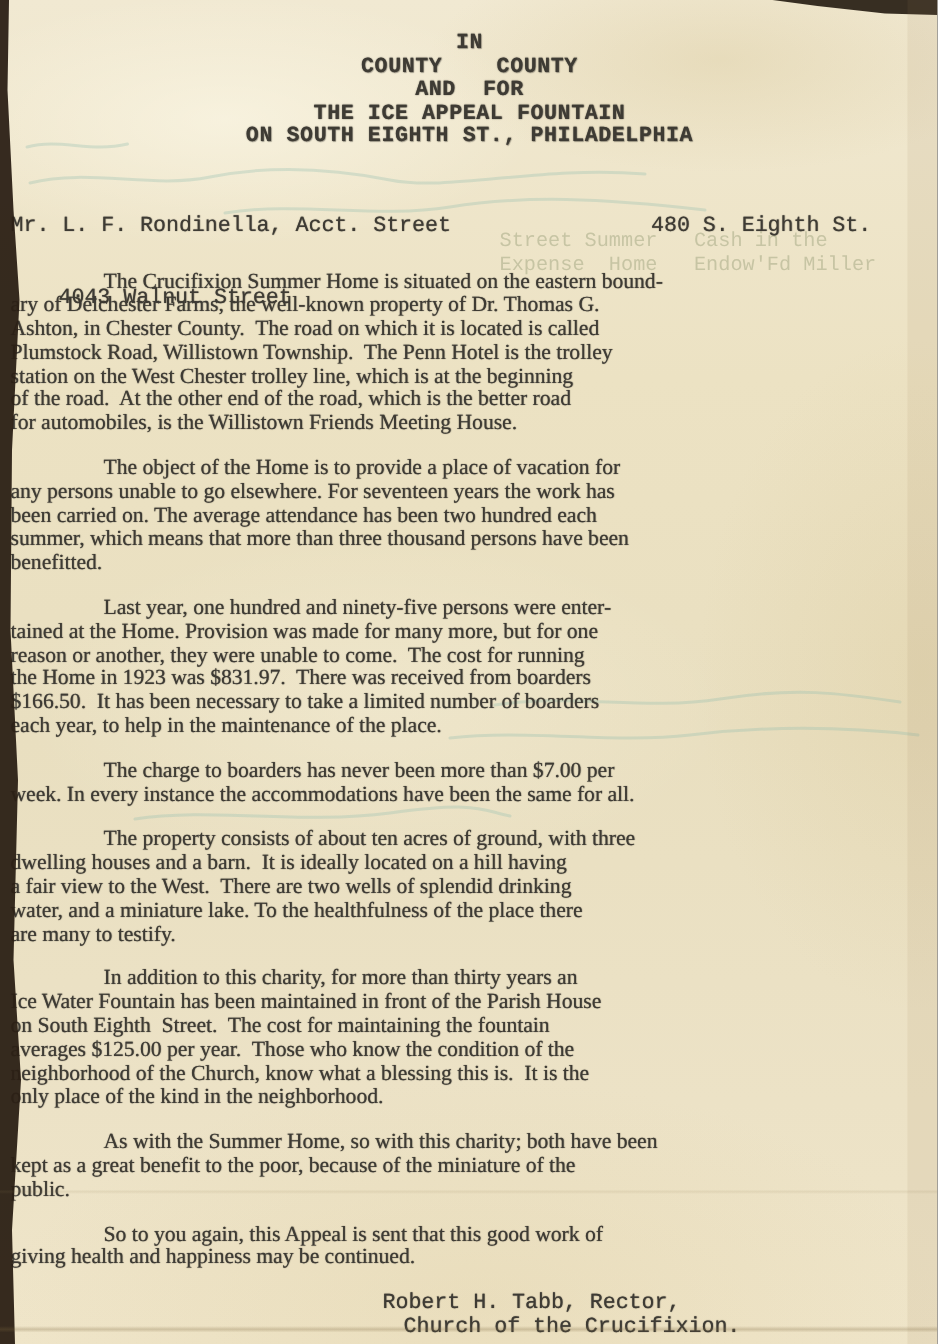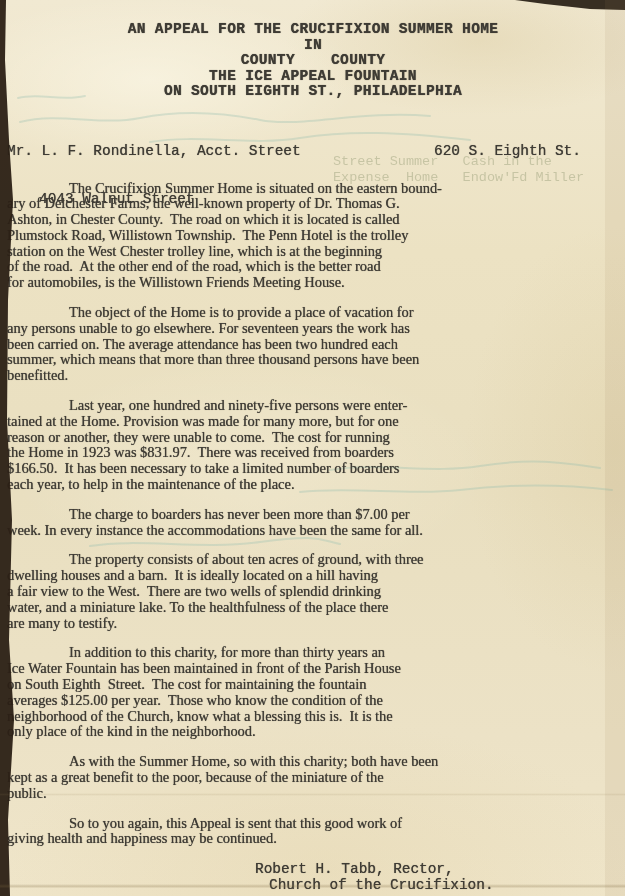--- a/index.html
+++ b/index.html
@@ -69,34 +69,34 @@
       <path class="hw" d="M 90 546 C 140 538, 200 550, 260 542 S 320 540, 340 544"></path>
     </g>
   </svg>
 
   <div class="ghost-typed"><span>Street Summer   Cash in the</span>
 <span>Expense  Home   Endow'Fd Miller</span></div>
 
   <div class="content">
 
     <div class="title-block">
-      <div class="title-line">AN APPEAL FOR THE CRUCIFIXION SUMMER HOME</div>
       <div class="title-line">IN</div>
       <div class="title-line">COUNTY    COUNTY</div>
+      <div class="title-line">AND  FOR</div>
       <div class="title-line">THE ICE APPEAL FOUNTAIN</div>
       <div class="title-line">ON SOUTH EIGHTH ST., PHILADELPHIA</div>
     </div>
 
     <div class="address-row">
       <div class="addr-left">
         <div class="addr-line">Mr. L. F. Rondinella, Acct. Street</div>
         <div class="addr-line addr-line2-left">4043 Walnut Street</div>
       </div>
       <div class="addr-right">
-        <div class="addr-line addr-line2-right">620 S. Eighth St.</div>
+        <div class="addr-line addr-line2-right">480 S. Eighth St.</div>
       </div>
     </div>
 
     <p class="para">The Crucifixion Summer Home is situated on the eastern bound-
 ary of Delchester Farms, the well-known property of Dr. Thomas G.
 Ashton, in Chester County.  The road on which it is located is called
 Plumstock Road, Willistown Township.  The Penn Hotel is the trolley
 station on the West Chester trolley line, which is at the beginning
 of the road.  At the other end of the road, which is the better road
 for automobiles, is the Willistown Friends Meeting House.</p>

